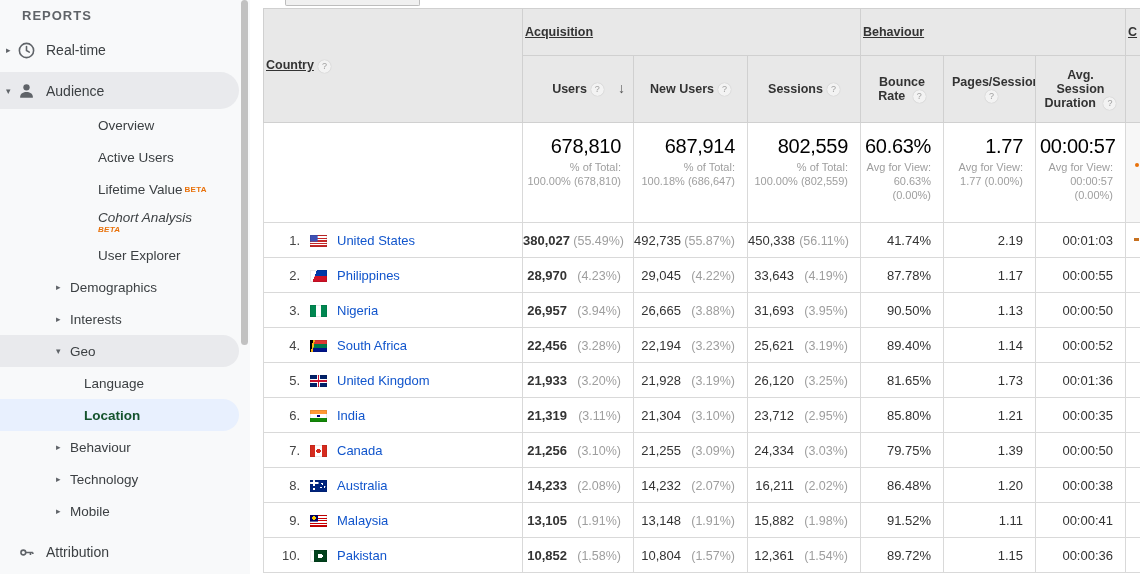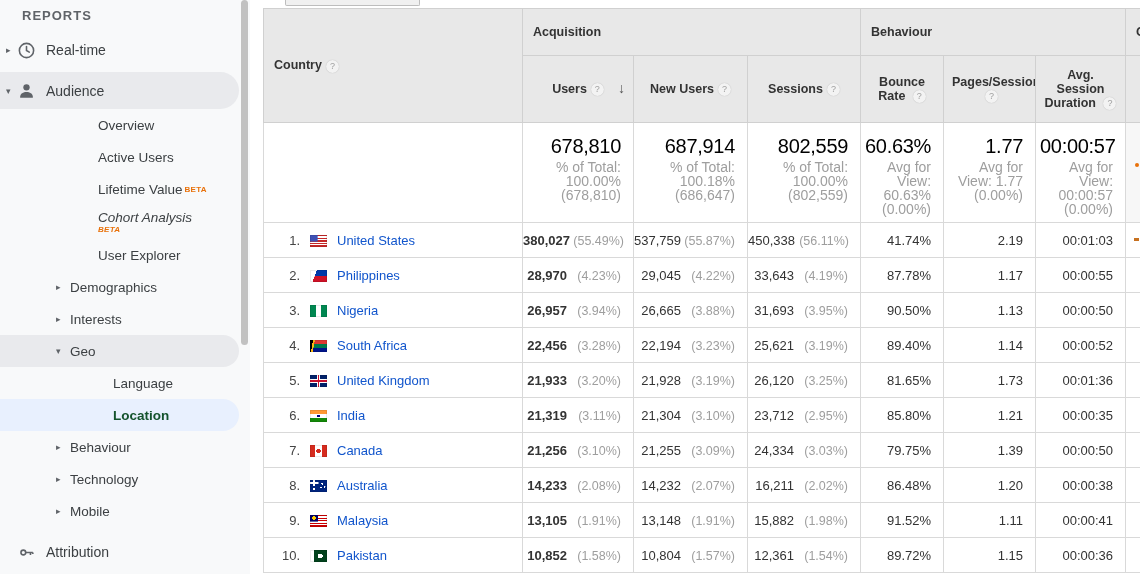--- a/index.html
+++ b/index.html
@@ -15,21 +15,21 @@
   .s-item.top { height:24px; margin-top:13px; font-size:14px; }
   .s-item.top.active { height:37px; margin-top:10px; background:#e9eaed;
     width:239px; border-radius:0 20px 20px 0; }
   .arr { width:14px; padding-left:6px; font-size:9px; color:#5f6368; flex:none; }
   .s-icon { width:20px; height:20px; margin:0 10px 0 2px; flex:none;
     display:flex; align-items:center; justify-content:center; }
   .s-item.sub { height:32px; font-size:13.5px; padding-left:98px; }
   .s-item.sub.grp { padding-left:56px; }
   .s-item.sub.grp .arr2 { width:14px; font-size:9px; color:#5f6368; flex:none; }
   .s-item.sub.pill { background:#e9eaed; width:239px; border-radius:0 20px 20px 0; }
-  .s-item.sub3 { height:32px; font-size:13.5px; padding-left:113px; }
+  .s-item.sub3 { height:32px; font-size:13.5px; padding-left:84px; }
   .s-item.sub3.sel { background:#e8f0fe; color:#14532d; width:239px;
     border-radius:0 20px 20px 0;font-weight:bold; }
   .s-item.two { height:34px;font-style:italic; }
   .beta { color:#e8710a; font-size:8px; font-weight:700; vertical-align:super;
     margin-left:2px; letter-spacing:.3px; }
   .beta-b { display:block; color:#e8710a; font-size:8px; font-weight:700;
     line-height:9px; letter-spacing:.3px; }
   .scroll-thumb { position:absolute; left:241px; top:0; width:7px; height:345px;
     background:#c1c1c1; border-radius:4px; }
 
@@ -38,37 +38,37 @@
     background:#f0f0f0; border:1px solid #bdbdbd; border-top:none;
     border-radius:0 0 2px 2px; }
 
   
   .tbl-wrap { position:absolute; left:263px; top:8px; width:877px; }
   table { border-collapse:collapse; table-layout:fixed; width:877px;
     font-size:13px; color:#333; }
   th, td { border:1px solid #d9d9d9; overflow:hidden; white-space:nowrap; }
   thead th { background:#e8e8e8; font-size:12.5px; font-weight:700; color:#333;
     border-color:#d0d0d0; white-space:normal; }
-  tr.grp-row th { height:47px; text-align:left; padding-left:10px;
-    vertical-align:middle; }
+  tr.grp-row th { height:47px; text-align:left; padding-left:2px;
+    vertical-align:middle;text-decoration:underline; }
   tr.col-row th { height:67px; text-align:center; vertical-align:middle;
     padding:0 8px; }
   th.h-country { text-align:left; padding-left:30px; vertical-align:middle; }
   th.h-users { position:relative; }
   .sort-arrow { position:absolute; right:8px; top:50%; margin-top:-9px;
     font-size:14px; font-weight:700; color:#555; }
   .help { display:inline-block; width:13px; height:13px; border-radius:50%;
     background:#f3f3f3; color:#9e9e9e; font-size:9px; line-height:13px;
     text-align:center; font-weight:400; margin-left:4px; vertical-align:middle;
     box-shadow:0 0 1px rgba(0,0,0,.25); }
   tr.sum-row td { height:100px; vertical-align:top; text-align:right;
     padding:10px 12px 0 4px; background:#fff; }
   td.c-sum { background:#f7f7f7; }
   .big { font-size:20px; color:#000000; line-height:26px; letter-spacing:-.3px; }
-  .note { font-size:14px; color:#9e9e9e; line-height:14px; white-space:normal;
+  .note { font-size:11px; color:#9e9e9e; line-height:14px; white-space:normal;
     margin-top:1px; }
   tbody td { height:35px; }
   td.c-cty { padding-left:14px;margin-top:38px; }
   .rank { display:inline-block; width:22px; text-align:right; color:#444;
     margin-right:10px; }
   .clink { color:#1155cc; text-decoration:none; margin-left:10px; }
   td.num { text-align:right; padding-right:12px; }
   td.num b { font-weight:700; }
   .pct { display:inline-block; min-width:54px; text-align:right; color:#9e9e9e;
     font-size:12.5px; }
@@ -279,21 +279,21 @@
         </td>
         <td class="c-part sumbg">
             <span class="odot"></span>
           </td>
       </tr>
     </tbody>
     <tbody id="rows">
         <tr>
           <td class="c-cty"><span class="rank">1.</span><span class="flag flag-us"></span><a class="clink" href="#">United States</a></td>
           <td class="num"><b>380,027</b><span class="pct">(55.49%)</span></td>
-          <td class="num"><span>537,759</span><span class="pct">(55.87%)</span></td>
+          <td class="num"><span>492,735</span><span class="pct">(55.87%)</span></td>
           <td class="num"><span>450,338</span><span class="pct">(56.11%)</span></td>
           <td class="num">41.74%</td>
           <td class="num">2.19</td>
           <td class="num">00:01:03</td>
           <td class="c-part">
             <span class="odash"></span>
           </td>
         </tr>
         <tr>
           <td class="c-cty"><span class="rank">2.</span><span class="flag flag-ph"></span><a class="clink" href="#">Philippines</a></td>

